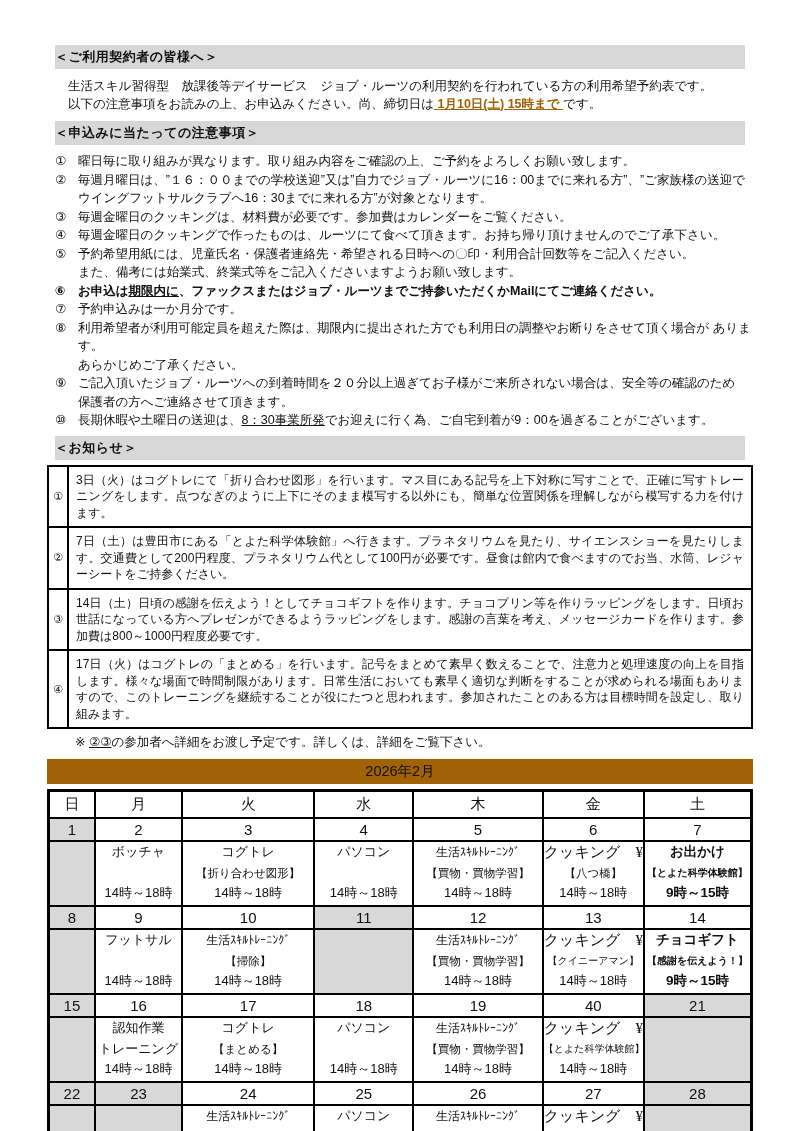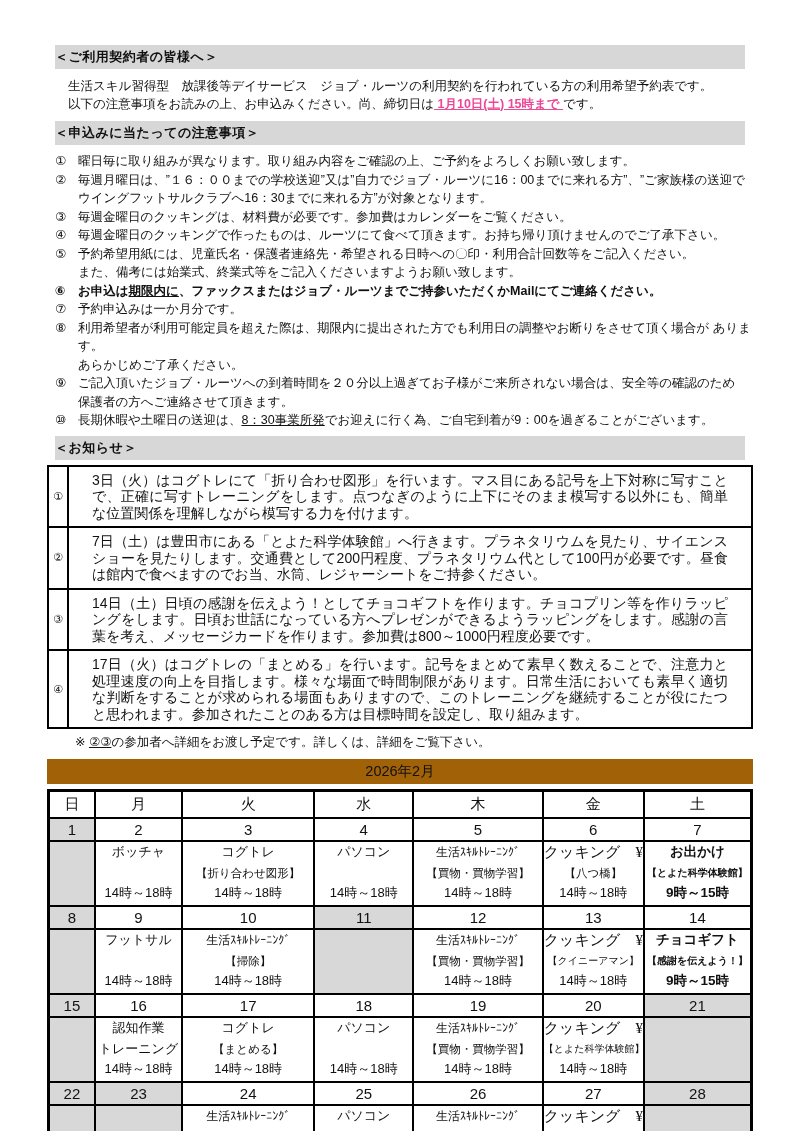--- a/index.html
+++ b/index.html
@@ -6,33 +6,33 @@
   .page{
     position:relative;width:800px;height:1131px;margin:0 auto;background:#fff;
     font-family:"Liberation Sans","DejaVu Sans",sans-serif;color:#111;overflow:hidden;
   }
   .banner{
     margin:0 55px;background:#d7d7d7;text-align:left;
     font-size:13px;font-weight:bold;padding:3px 0;letter-spacing:.5px;
   }
   .banner1{margin-top:45px;}
   .intro{margin:9px 68px 8px 68px;font-size:12.5px;line-height:17.5px;}
-  .deadline{color:#ec4899;font-weight:bold;text-decoration:underline;}
+  .deadline{color:#a16207;font-weight:bold;text-decoration:underline;}
   .notes{margin:7px 48px 6px 55px;}
   .note{position:relative;padding-left:23px;font-size:12.5px;line-height:18.5px;white-space:pre-wrap;}
   .note .num{position:absolute;left:0;top:0;}
   .note.bold{font-weight:bold;}
   .note .u{text-decoration:underline;}
   .banner-osirase{margin-top:0;font-family:Liberation Serif, serif;}
   .ann-table{
     margin:5px 47px 0 47px;border-collapse:collapse;width:706px;table-layout:fixed;
   }
   .ann-table td{border:2px solid #000;vertical-align:middle;}
   .ann-table .ann-num{width:18px;text-align:center;font-size:11px;padding:0;}
-  .ann-table .ann-text{padding:5px 23px;font-size:14px;line-height:16.5px;text-align:justify;}
+  .ann-table .ann-text{padding:5px 7px;font-size:12px;line-height:16.5px;text-align:justify;}
   .star-line{margin:5px 0 8px 75px;font-size:12.5px;}
   .star-line .u{text-decoration:underline;}
   .cal-title{
     margin:2px 47px 0 47px;background:#a16207;text-align:center;
     font-size:14.5px;padding:3px 0;
   }
   .cal{
     margin:5px 47px 0 47px;width:706px;border-collapse:collapse;table-layout:fixed;
     border:3px solid #000;
   }
@@ -209,21 +209,21 @@
             <div class="l-smb">【感謝を伝えよう！】</div>
             <div class="l-timeb">9時～15時</div>
           </td>
         </tr>
         <tr>
           <td class="dnum gray">15</td>
           <td class="dnum">16</td>
           <td class="dnum">17</td>
           <td class="dnum">18</td>
           <td class="dnum">19</td>
-          <td class="dnum">20</td>
+          <td class="dnum">40</td>
           <td class="dnum gray">21</td>
         </tr>
         <tr>
           <td class="act gray"></td>
           <td class="act">
             <div class="l-lg">認知作業</div>
             <div class="l-lg">トレーニング</div>
             <div class="l-time">14時～18時</div>
           </td>
           <td class="act">

